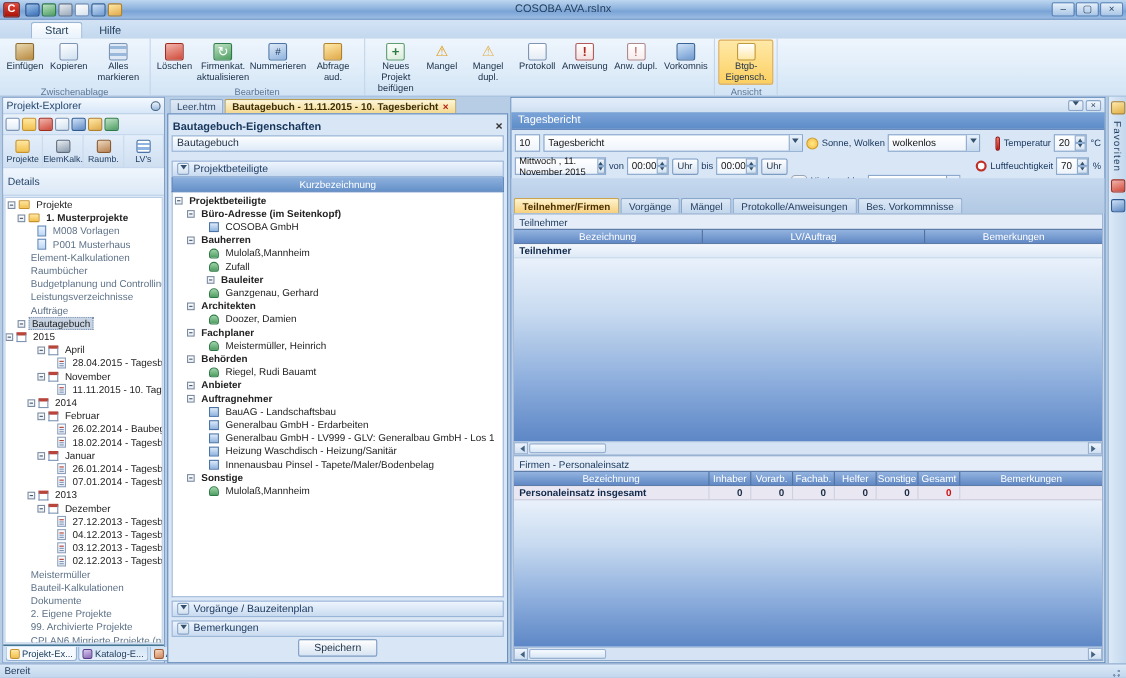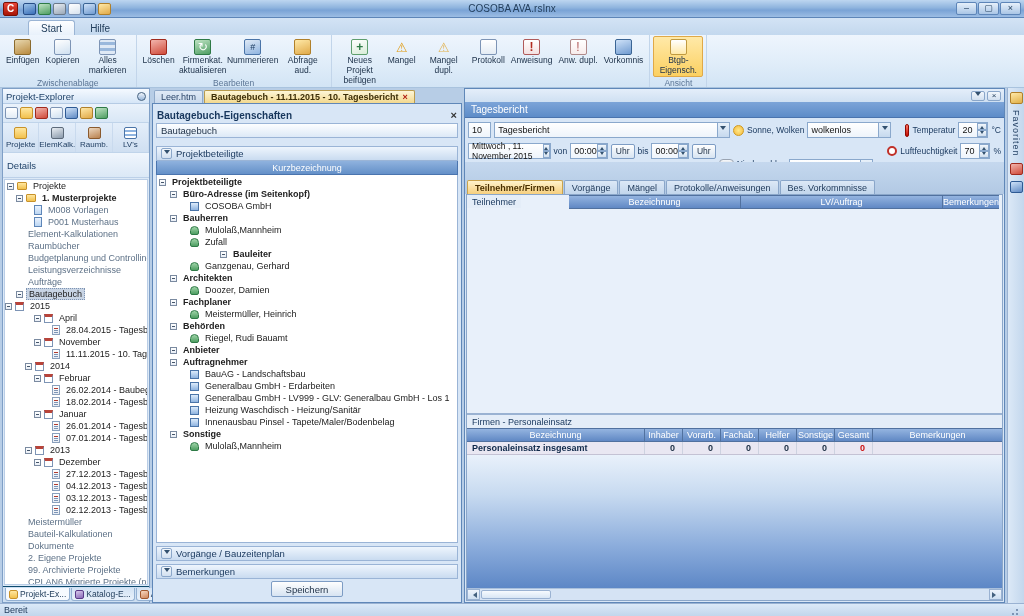--- a/index.html
+++ b/index.html
@@ -141,21 +141,21 @@
 .thermometer-icon{width:4px;height:13px;background:linear-gradient(180deg,#ff7a6a,#c00a00);border-radius:2px;border:1px solid #900800;flex:none;}
 .humidity-icon{width:10px;height:10px;border-radius:50%;border:2px solid #c03028;background:#fff;flex:none;}
 .ml-auto{margin-left:auto;}
 .gap8{width:8px;flex:none;}
 
 .rp-tabs{height:32px;display:flex;align-items:flex-end;gap:1px;padding:0 2px;background:linear-gradient(180deg,#c5d8ee,#b2c9e4);flex:none;}
 .rp-tab{font-size:9px;padding:2px 7px 1px;border:1px solid #8aa6c9;border-bottom:none;border-radius:2px 2px 0 0;background:linear-gradient(180deg,#dce8f6,#c2d6ec);color:#223c5c;white-space:nowrap;}
 .rp-tab.active{background:linear-gradient(180deg,#fff3cc,#f6cf7e);border-color:#caa34c;font-weight:bold;color:#4a3000;}
 
 .rp-body{flex:1;display:flex;flex-direction:column;border:1px solid #8aa6c9;margin:0 1px 1px;background:#e8f0fa;overflow:hidden;}
-.sec1{flex:1.18;display:flex;flex-direction:row;border-bottom:2px solid #9ab2d2;overflow:hidden;gap:48px;}
+.sec1{flex:1.18;display:flex;flex-direction:column;border-bottom:2px solid #9ab2d2;overflow:hidden;}
 .sec2{flex:1;display:flex;flex-direction:column;overflow:hidden;}
 .sec-label{height:13px;font-size:9px;display:flex;align-items:center;padding:0 5px;color:#17365c;background:#e4edf8;flex:none;}
 .tbl-head{display:flex;height:14px;background:linear-gradient(180deg,#94b4e0,#6088c4);border-top:1px solid #51719f;border-bottom:1px solid #51719f;color:#fff;font-size:9px;flex:none;}
 .th{display:flex;align-items:center;justify-content:center;border-right:1px solid #51719f;flex:none;}
 .th.flex{flex:1;border-right:none;}
 .group-row{height:13px;display:flex;align-items:center;font-weight:bold;font-size:9px;padding:0 5px;background:linear-gradient(180deg,#f4f8fd,#dde9f6);border-bottom:1px solid #c0d2e8;color:#10294a;flex:none;}
 .fill-grad{flex:1;background:linear-gradient(180deg,#e9f1fb 0%,#c7daf0 30%,#8caddc 68%,#5d87c6 100%);}
 .hscroll{height:12px;background:#d5e3f4;border-top:1px solid #aac0dc;display:flex;align-items:center;flex:none;}
 .hs-btn{width:13px;height:11px;background:linear-gradient(180deg,#eef4fc,#cfe0f2);border:1px solid #9ab2d2;display:flex;align-items:center;justify-content:center;flex:none;}
 .hs-thumb{width:70px;height:9px;margin:0 1px;background:linear-gradient(180deg,#f6fafe,#d8e6f5);border:1px solid #9ab2d2;border-radius:2px;flex:none;}
@@ -522,21 +522,21 @@
               <span class="tlabel">Bauherren</span>
             </div>
             <div class="trow" style="padding-left: 33px;">
               <span class="tico person"></span>
               <span class="tlabel">Mulolaß,Mannheim</span>
             </div>
             <div class="trow" style="padding-left: 33px;">
               <span class="tico person"></span>
               <span class="tlabel">Zufall</span>
             </div>
-            <div class="trow bold" style="padding-left: 31px; margin-left: 32px;">
+            <div class="trow bold" style="padding-left: 31px;">
               <span class="expander"></span>
               <span class="tlabel">Bauleiter</span>
             </div>
             <div class="trow" style="padding-left: 33px;">
               <span class="tico person"></span>
               <span class="tlabel">Ganzgenau, Gerhard</span>
             </div>
             <div class="trow bold" style="padding-left: 13px;">
               <span class="expander"></span>
               <span class="tlabel">Architekten</span>

